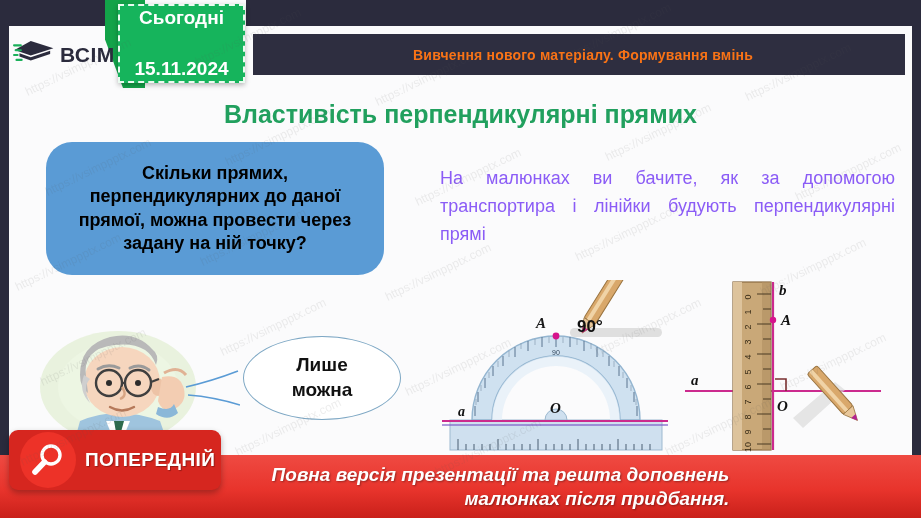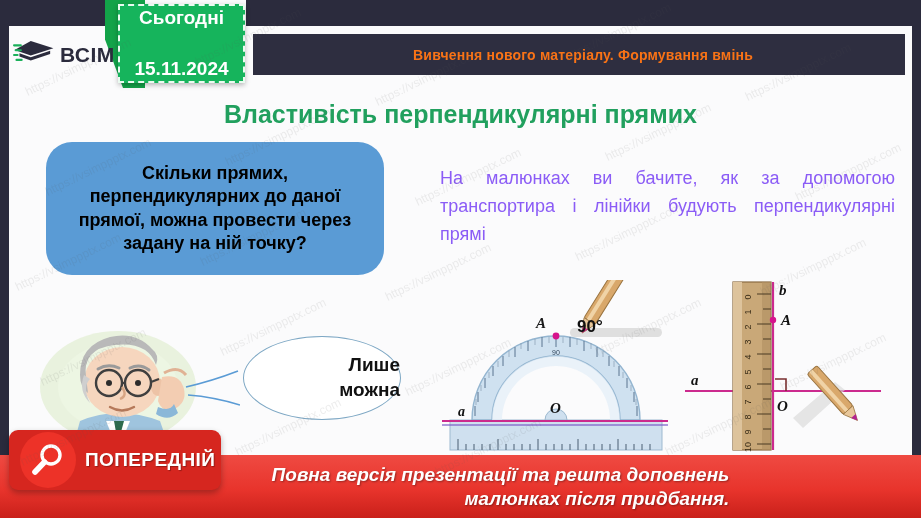--- a/index.html
+++ b/index.html
@@ -84,21 +84,21 @@
   }
 
   
   .prof { position:absolute; left:10px; top:325px; width:230px; height:125px; }
 
   
   .bubble {
     position:absolute; left:243px; top:336px; width:158px; height:84px;
     border:1px solid #7da7c4; border-radius:50%;
     background:#ffffff;
-    display:flex; flex-direction:column; align-items:flex-end; justify-content:center;
+    display:flex; flex-direction:column; align-items:center; justify-content:center;
     line-height:1.3;
   }
   .bubble span { color:#111; font-size:19px; font-weight:700; }
 
   
   .fig-left  { position:absolute; left:432px; top:280px; width:245px; height:175px; }
   .fig-right { position:absolute; left:685px; top:278px; width:236px; height:180px; }
 
   
   .preview-btn {

